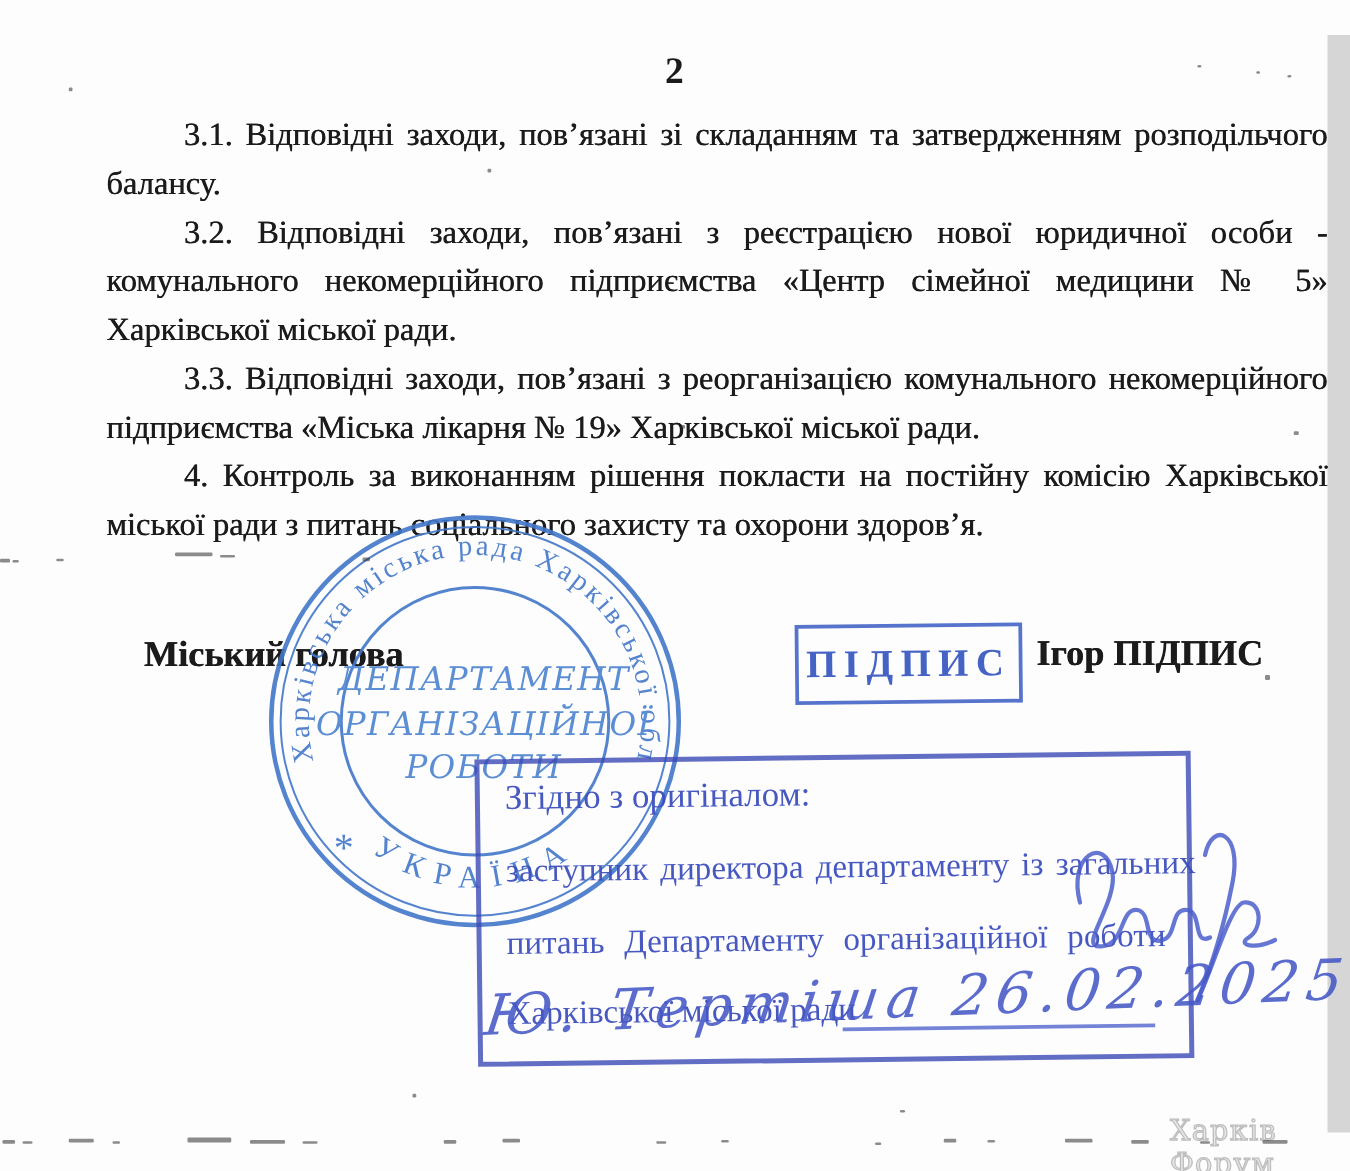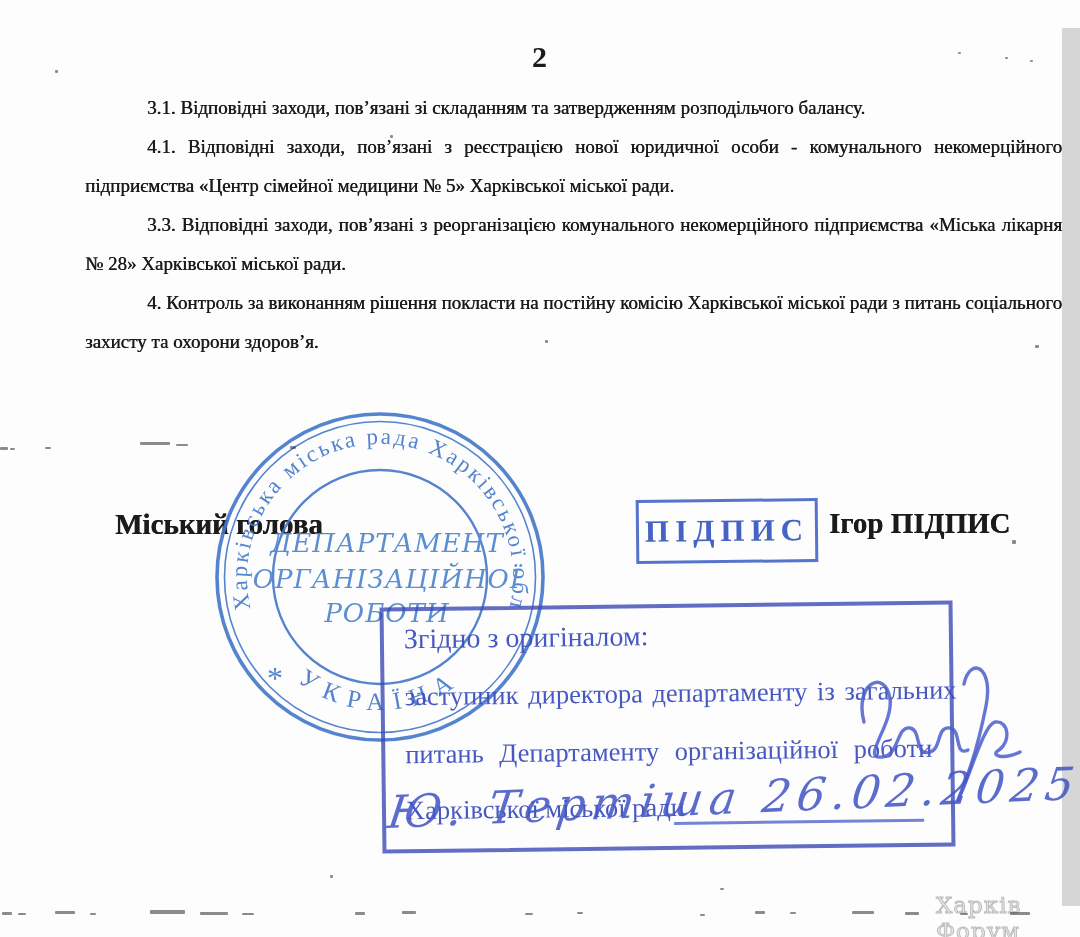--- a/index.html
+++ b/index.html
@@ -5,21 +5,21 @@
   html,body{margin:0;padding:0;background:#ffffff;}
   .scan{position:relative;width:1080px;height:937px;background:#fdfdfd;overflow:hidden;
         font-family:"Liberation Serif",serif;color:#1b1b1b;}
   
   .edge-strip{position:absolute;left:1062px;top:28px;width:18px;height:878px;background:#d6d6d6;}
   
   .page-num{position:absolute;left:0;top:40px;width:1080px;text-align:center;
             font-size:30px;font-weight:600;letter-spacing:1px;}
   
   .doc-text{position:absolute;left:85px;top:88px;width:977px;
-            font-size:19px;line-height:39px;text-align:justify;
+            font-size:26px;line-height:39px;text-align:justify;
             text-shadow:.4px 0 0 #222;}
   .doc-text p{margin:0;text-indent:62px;}
   
   .mayor{position:absolute;left:115px;top:508px;font-size:29px;font-weight:bold;
          text-shadow:.4px 0 0 #222;}
   .signer{position:absolute;left:829px;top:507px;font-size:29px;font-weight:bold;
           text-shadow:.3px 0 0 #222;}
   
   .pidpys{position:absolute;left:636px;top:499px;width:176px;height:58px;
           border:3.5px solid rgba(58,92,195,.85);display:flex;align-items:center;justify-content:center;
@@ -54,22 +54,22 @@
 <body>
 
 <div class="scan">
 
   <div class="edge-strip"></div>
 
   <div class="page-num">2</div>
 
   <div class="doc-text">
     <p>3.1. Відповідні заходи, пов’язані зі складанням та затвердженням розподільчого балансу.</p>
-    <p>4.1. Відповідні заходи, пов’язані з реєстрацією нової юридичної особи - комунального некомерційного підприємства «Центр сімейної медицини № 5» Харківської міської ради.</p>
-    <p>3.3. Відповідні заходи, пов’язані з реорганізацією комунального некомерційного підприємства «Міська лікарня № 28» Харківської міської ради.</p>
+    <p>3.2. Відповідні заходи, пов’язані з реєстрацією нової юридичної особи - комунального некомерційного підприємства «Центр сімейної медицини № 5» Харківської міської ради.</p>
+    <p>3.3. Відповідні заходи, пов’язані з реорганізацією комунального некомерційного підприємства «Міська лікарня № 19» Харківської міської ради.</p>
     <p>4. Контроль за виконанням рішення покласти на постійну комісію Харківської міської ради з питань соціального захисту та охорони здоров’я.</p>
   </div>
 
   <div class="mayor">Міський голова</div>
 
   <div class="pidpys">ПІДПИС</div>
 
   <div class="signer">Ігор ПІДПИС</div>
 
   <svg class="round-stamp" width="370" height="370" viewBox="0 0 370 370">

